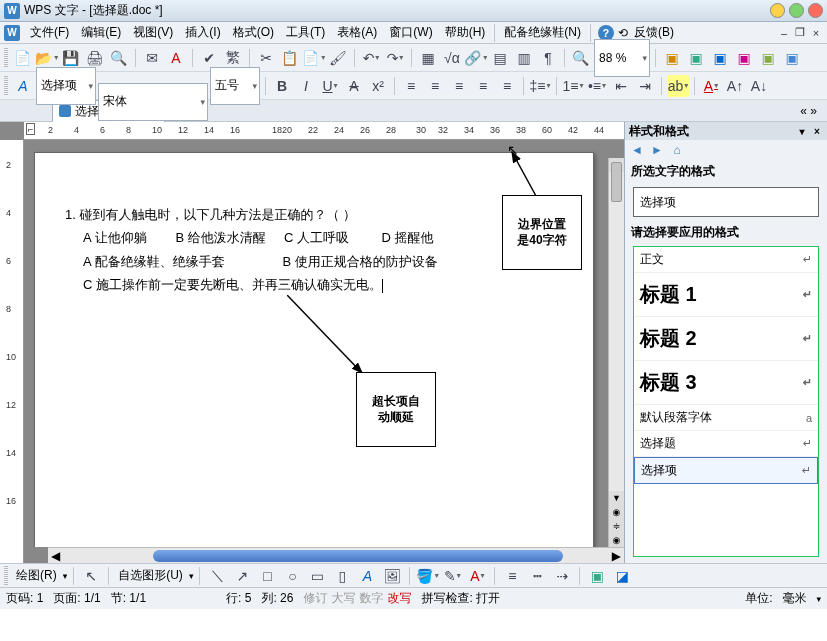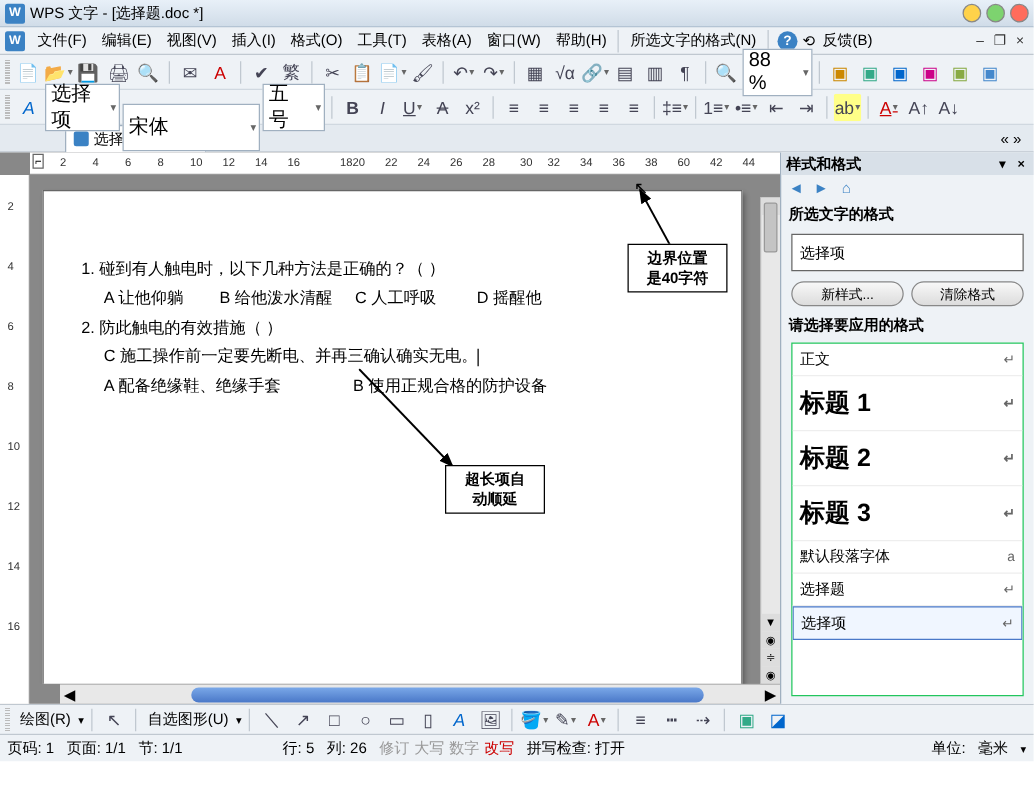--- a/index.html
+++ b/index.html
@@ -22,21 +22,21 @@
 .menubar .spacer { flex:1; }
 .menubar .help { width:16px; height:16px; border-radius:50%; background:#3b82c4; color:#fff; display:flex; align-items:center; justify-content:center; font-weight:bold; font-size:11px; margin:0 4px; }
 .wctrls{display:flex;gap:2px;margin-left:auto;}
 .wctrls span{width:14px;height:14px;display:flex;align-items:center;justify-content:center;font-size:11px;color:#333;}
 
 
 .toolbar { height:28px; background:#eef2f6; display:flex; align-items:center; padding:0 4px; border-bottom:1px solid #d0d8e0; gap:2px; }
 .tbgrip { width:4px; height:20px; background:repeating-linear-gradient(#bbb,#bbb 1px,transparent 1px,transparent 2px); margin-right:2px; }
 .tbbtn { width:22px; height:22px; display:flex; align-items:center; justify-content:center; border:1px solid transparent; border-radius:2px; font-size:14px; color:#445; }
 .tbsep { width:1px; height:18px; background:#c0c8d0; margin:0 3px; }
-.tbsel { height:38px; background:#fff; border:1px solid #a0b0c0; padding:0 14px 0 4px; display:flex; align-items:center; font-size:16px; position:relative; }
+.tbsel { height:38px; background:#fff; border:1px solid #a0b0c0; padding:0 14px 0 4px; display:flex; align-items:center; font-size:12px; position:relative; }
 .tbsel::after { content:"▾"; position:absolute; right:2px; font-size:9px; color:#666; }
 .arrowdn::after{content:"▾";font-size:8px;margin-left:1px;color:#666;}
 
 
 .doctabs { height:22px; background:#e4eaf0; display:flex; align-items:center; padding:0 4px; border-bottom:1px solid #c0c8d0; }
 .doctab { padding:2px 6px; background:#fff; border:1px solid #a0b0c0; border-bottom:none; border-radius:3px 3px 0 0; display:flex; align-items:center; gap:4px; font-size:12px;margin-left:48px; }
 .doctab .dicon{width:12px;height:12px;background:#3b82c4;border-radius:2px;}
 .doctab .close{width:12px;height:12px;background:#e04a3a;color:#fff;display:flex;align-items:center;justify-content:center;font-size:10px;border-radius:2px;}
 .newtab{width:18px;height:18px;background:#dce4ec;border:1px solid #a0b0c0;margin-left:3px;display:flex;align-items:center;justify-content:center;color:#3b82c4;font-weight:bold;}
 
@@ -44,21 +44,21 @@
 .main { display:flex; height:441px; }
 .docarea { flex:1; display:flex; flex-direction:column; background:#888; position:relative; }
 .ruler-h { height:18px; background:#fff; border-bottom:1px solid #999; display:flex; align-items:center; position:relative; margin-left:24px; }
 .ruler-h .tick{position:absolute;font-size:9px;color:#333;top:3px;}
 .ruler-v { width:24px; background:#fff; border-right:1px solid #999; position:absolute; left:0; top:18px; bottom:0; }
 .ruler-v .tick{position:absolute;font-size:9px;color:#333;left:6px;}
 .page-scroll { flex:1; overflow:hidden; position:relative; margin-left:24px; background:#888; }
 .page { position:absolute; left:10px; top:12px; width:560px; height:760px; background:#fff; border:1px solid #666; box-shadow:2px 2px 4px rgba(0,0,0,.3); padding:50px 30px; font-size:13px; line-height:1.8; }
 .page .ln{white-space:nowrap;}
 .cursor{display:inline-block;width:1px;height:14px;background:#000;vertical-align:middle;}
-.callout{width:80px;border:1.5px solid #000;background:#fff;font-size:12px;font-weight:bold;text-align:center;padding:3px 2px;line-height:1.3;}
+.callout{width:80px;border:1.5px solid #000;background:#fff;font-size:12px;font-weight:bold;text-align:center;padding:21px 2px;line-height:1.3;}
 .callout-wrap{position:absolute;}
 .arrow-svg{position:absolute;pointer-events:none;}
 .vscroll{position:absolute;right:0;top:18px;bottom:0;width:16px;background:#e8e8e8;border-left:1px solid #bbb;}
 .vscroll .thumb{position:absolute;left:2px;right:2px;height:40px;top:4px;background:#c4c4c4;border:1px solid #999;border-radius:2px;}
 .vscroll .sbtn{position:absolute;left:0;right:0;height:14px;background:#ddd;display:flex;align-items:center;justify-content:center;font-size:9px;}
 .hscroll{height:16px;background:#e8e8e8;border-top:1px solid #bbb;display:flex;align-items:center;margin-left:24px;}
 .hscroll .track{flex:1;position:relative;height:12px;}
 .hscroll .thumb{position:absolute;left:90px;width:410px;height:12px;background:linear-gradient(#7aa8e8,#4a78c8);border-radius:6px;}
 .split-icons{width:24px;height:16px;background:#e8e8e8;border-top:1px solid #bbb;display:flex;flex-direction:column;gap:1px;padding:1px;}
 .split-icons span{height:6px;background:#ccc;border:1px solid #999;}
@@ -109,21 +109,21 @@
   <span class="menuitem">文件(F)</span>
   <span class="menuitem">编辑(E)</span>
   <span class="menuitem">视图(V)</span>
   <span class="menuitem">插入(I)</span>
   <span class="menuitem">格式(O)</span>
   <span class="menuitem">工具(T)</span>
   <span class="menuitem">表格(A)</span>
   <span class="menuitem">窗口(W)</span>
   <span class="menuitem">帮助(H)</span>
   <span class="tbsep"></span>
-  <span class="menuitem">所选文字的格式(N)</span>
+  <span class="menuitem">配备绝缘鞋(N)</span>
   <span class="tbsep"></span>
   <span class="help">?</span>
   <span style="font-size:12px;">⟲</span>
   <span class="menuitem">反馈(B)</span>
   <div class="spacer"></div>
   <div class="wctrls">
     <span>–</span>
     <span>❐</span>
     <span>×</span>
   </div>
@@ -255,26 +255,25 @@
         <span class="tick" style="top: 260px;">12</span>
         <span class="tick" style="top: 308px;">14</span>
         <span class="tick" style="top: 356px;">16</span>
       </div>
     <div class="page-scroll">
       <div class="page">
         <div class="ln">1.   碰到有人触电时，以下几种方法是正确的？（    ）</div>
         <div class="ln">
           &nbsp;&nbsp;&nbsp;&nbsp;&nbsp;<span>A 让他仰躺</span>&nbsp;&nbsp;&nbsp;&nbsp;&nbsp;&nbsp;&nbsp;&nbsp;<span>B 给他泼水清醒</span>&nbsp;&nbsp;&nbsp;&nbsp;&nbsp;<span>C 人工呼吸</span>&nbsp;&nbsp;&nbsp;&nbsp;&nbsp;&nbsp;&nbsp;&nbsp;&nbsp;<span>D 摇醒他</span>
         </div>
-        <div class="ln">2.   防此触电的有效措施（ ）</div>
+        <div class="ln">
+          &nbsp;&nbsp;&nbsp;&nbsp;&nbsp;<span>A 配备绝缘鞋、绝缘手套</span>&nbsp;&nbsp;&nbsp;&nbsp;&nbsp;&nbsp;&nbsp;&nbsp;&nbsp;&nbsp;&nbsp;&nbsp;&nbsp;&nbsp;&nbsp;&nbsp;<span>B 使用正规合格的防护设备</span>
+        </div>
         <div class="ln">
           &nbsp;&nbsp;&nbsp;&nbsp;&nbsp;<span>C 施工操作前一定要先断电、并再三确认确实无电。</span><span class="cursor"></span>
-        </div>
-        <div class="ln">
-          &nbsp;&nbsp;&nbsp;&nbsp;&nbsp;<span>A 配备绝缘鞋、绝缘手套</span>&nbsp;&nbsp;&nbsp;&nbsp;&nbsp;&nbsp;&nbsp;&nbsp;&nbsp;&nbsp;&nbsp;&nbsp;&nbsp;&nbsp;&nbsp;&nbsp;<span>B 使用正规合格的防护设备</span>
         </div>
       </div>
 
       <svg class="arrow-svg" style="left:263px;top:155px;" width="200" height="100">
         <defs>
             <marker id="ah1" markerWidth="8" markerHeight="8" refX="7" refY="3" orient="auto">
               <path d="M0,0 L8,3 L0,6 Z" fill="#000"></path>
             </marker>
           </defs>
         <line x1="0" y1="0" x2="75" y2="78" stroke="#000" stroke-width="1.5" marker-end="url(#ah1)"></line>
@@ -333,24 +332,20 @@
     </div>
     <div class="ptb">
       <span>◄</span>
       <span>►</span>
       <span>⌂</span>
     </div>
     <div class="sec-lbl">所选文字的格式</div>
     <div class="curfmt">
         <span>选择项</span>
       </div>
-    <div class="btnrow">
-      <button>新样式...</button>
-      <button>清除格式</button>
-    </div>
     <div class="sec-lbl">请选择要应用的格式</div>
     <div class="stylelist" id="stylelist">
         <div class="style-item">
           <span>正文</span>
           <span class="mk">↵</span>
         </div>
         <div class="style-item big">
           <span>标题 1</span>
           <span class="mk">↵</span>
         </div>

